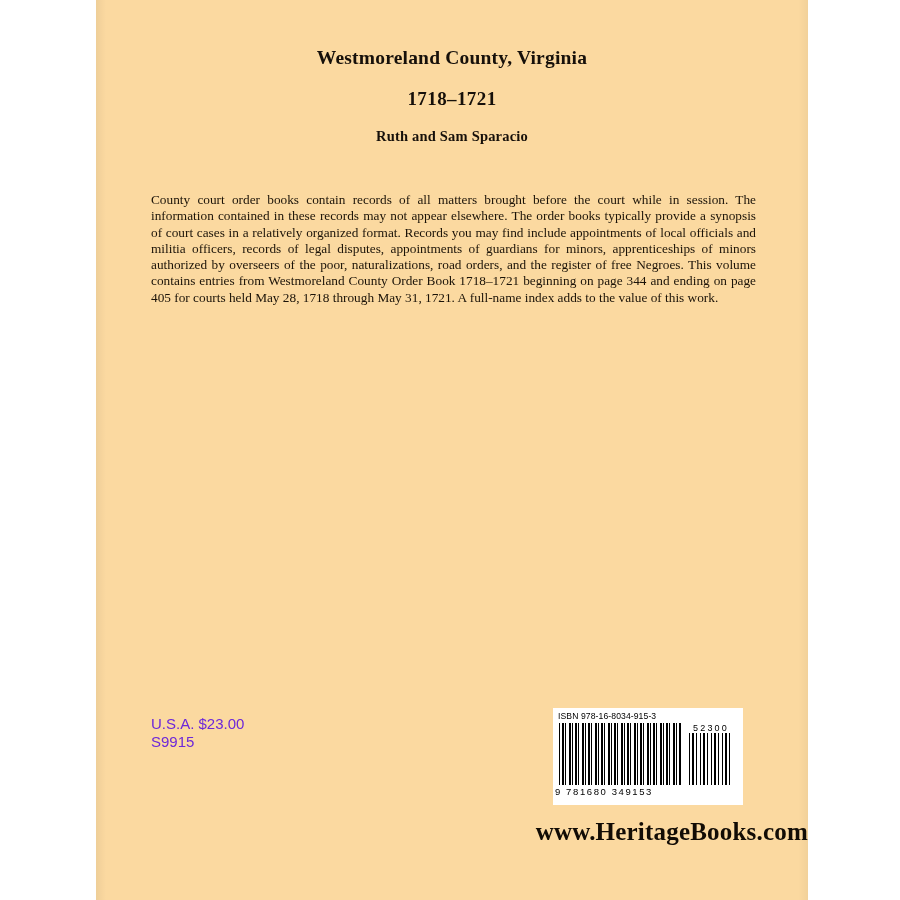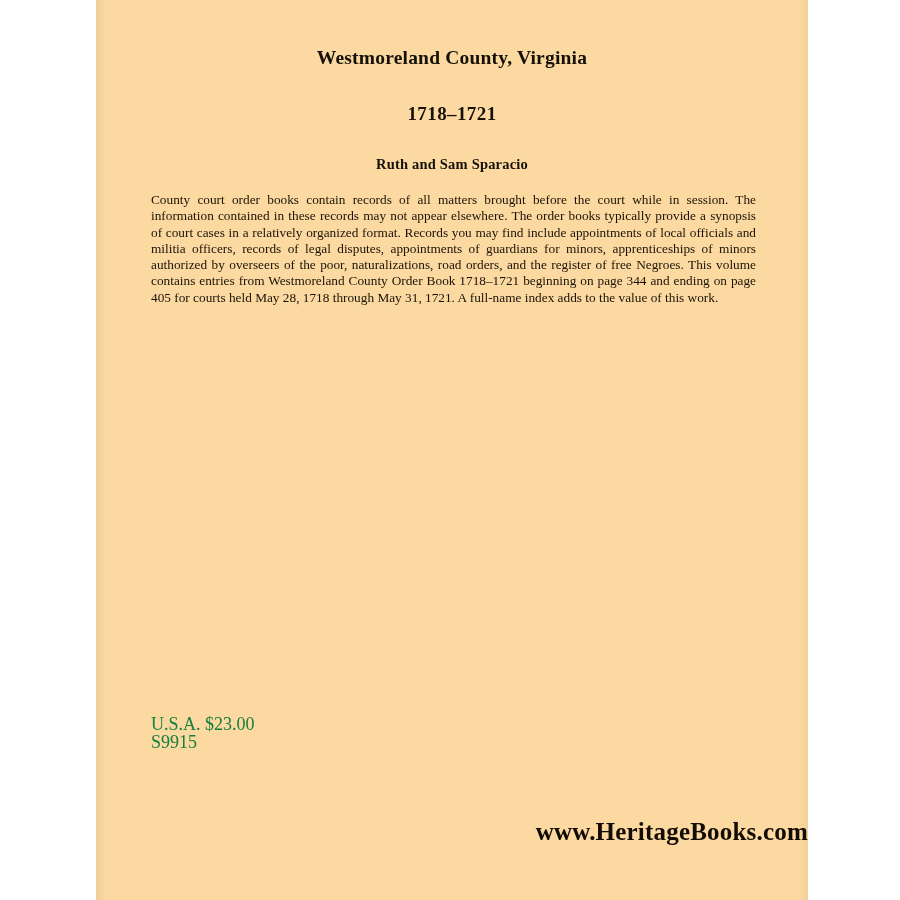--- a/index.html
+++ b/index.html
@@ -55,29 +55,29 @@
   }
   .title-line {
     font-family: "Liberation Serif", serif;
     font-weight: bold;
     font-size: 19.5px;
     color: #16100a;
     line-height: 25px;
     letter-spacing: 0.2px;
   }
   .date-line {
-    margin-top: 33px;
+    margin-top: 18px;
     font-family: "Liberation Serif", serif;
     font-weight: bold;
     font-size: 19px;
     color: #16100a;
     letter-spacing: 0.4px;
   }
   .authors {
-    margin-top: 31px;
+    margin-top: 18px;
     font-family: "Liberation Serif", serif;
     font-weight: bold;
     font-size: 14.5px;
     color: #16100a;
     letter-spacing: 0.2px;
   }
 
   .blurb {
     position: absolute;
     left: 55px;
@@ -88,24 +88,24 @@
     line-height: 16.3px;
     color: #1b1308;
     text-align: justify;
     text-justify: inter-word;
   }
 
   .price-block {
     position: absolute;
     left: 55px;
     top: 715px;
-    font-family: Liberation Serif, serif;
-    font-size: 18px;
+    font-family: Liberation Sans, sans-serif;
+    font-size: 15px;
     line-height: 18px;
-    color: #15803d;
+    color: #6d28d9;
   }
 
   
   .barcode-wrap {
     position: absolute;
     left: 457px;
     top: 708px;
     width: 190px;
     background: #ffffff;
     padding: 0;
@@ -197,16 +197,25 @@
       <div class="authors">Ruth and Sam Sparacio</div>
     </div>
 
     <div class="blurb">County court order books contain records of all matters brought before the court while in session. The information contained in these records may not appear elsewhere. The order books typically provide a synopsis of court cases in a relatively organized format. Records you may find include appointments of local officials and militia officers, records of legal disputes, appointments of guardians for minors, apprenticeships of minors authorized by overseers of the poor, naturalizations, road orders, and the register of free Negroes. This volume contains entries from Westmoreland County Order Book 1718–1721 beginning on page 344 and ending on page 405 for courts held May 28, 1718 through May 31, 1721. A full-name index adds to the value of this work.</div>
 
     <div class="price-block">
       <div>U.S.A. $23.00</div>
       <div>S9915</div>
     </div>
 
+    <div class="barcode-wrap">
+      <div class="isbn-text">ISBN 978-16-8034-915-3</div>
+      <div class="barcodes">
+        <div class="bars-main"></div>
+        <div class="addon-digits">52300</div>
+        <div class="bars-addon"></div>
+        <div class="ean-digits">9 781680 349153</div>
+      </div>
+    </div>
 
     <div class="website">www.HeritageBooks.com</div>
   </div>
 </div>
 
 </body></html>

